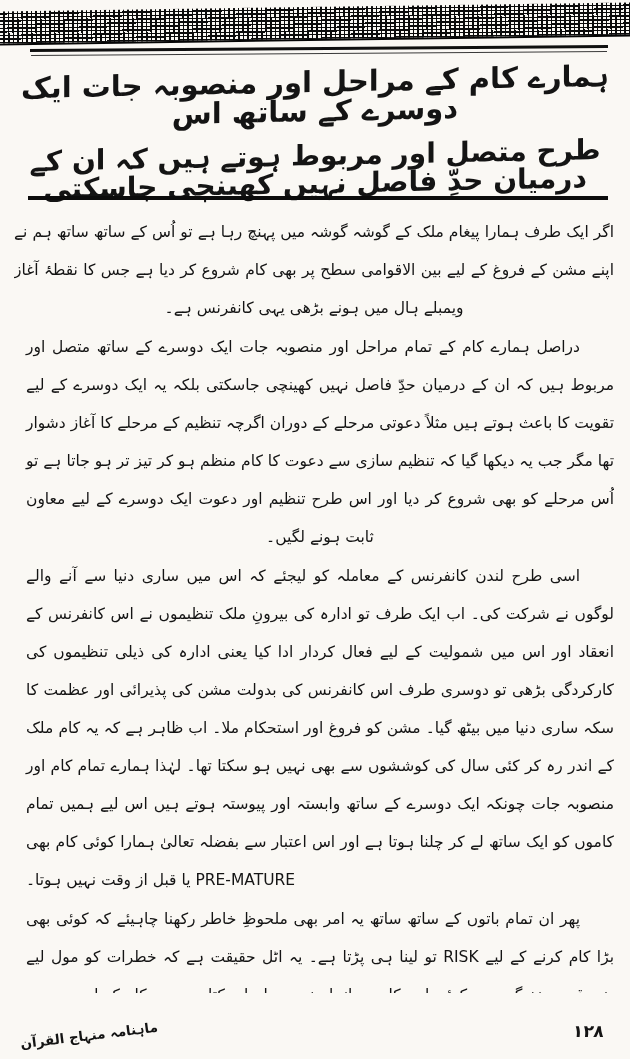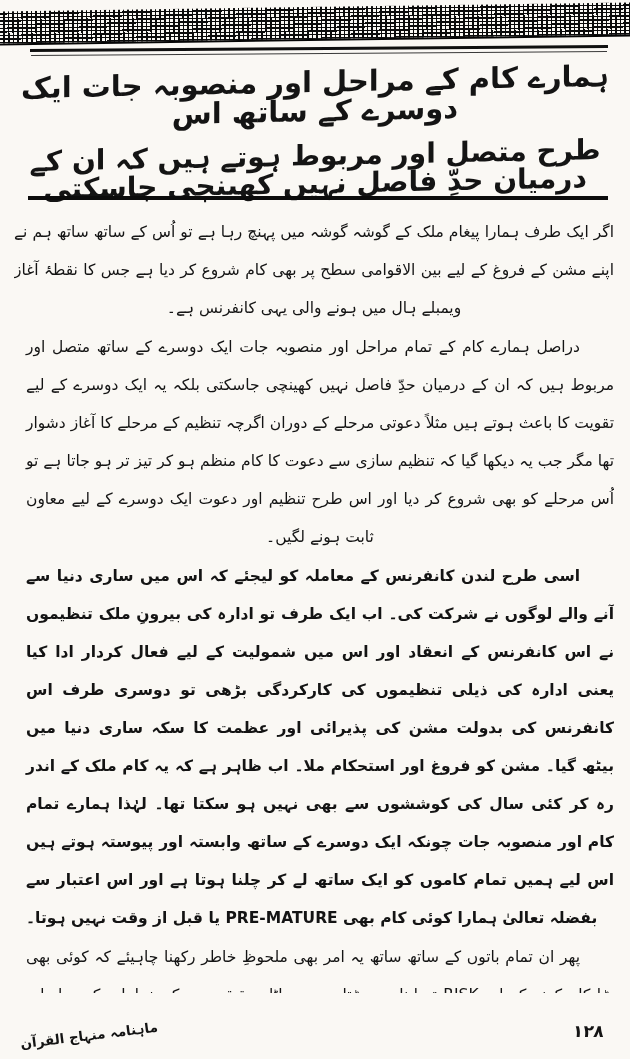--- a/index.html
+++ b/index.html
@@ -40,21 +40,21 @@
   }
   .body-text {
     position:absolute; top:213px; left:14px; right:16px; bottom:66px;
     direction:rtl; text-align:justify;
     font-size:15.5px; line-height:38px;
     overflow:hidden;
   }
   .body-text p { margin:0 0 1px 0; }
   .body-text p.indent { text-indent:34px;margin-left:12px; }
   .p-last-center { text-align-last:center; }
-  .p-last-left   { text-align-last:left;font-weight:bold; }
+  .p-last-left   { text-align-last:left; }
   .p-last-just   { text-align-last:justify; }
   .footer-imprint {
     position:absolute; left:20px; bottom:16px;
     direction:rtl; font-size:13.5px; font-weight:bold;
     transform:rotate(-7deg);
     letter-spacing:-0.5px;
   }
   .page-number {
     position:absolute; right:26px; bottom:18px;
     font-size:17px; font-weight:bold;
@@ -71,21 +71,21 @@
   <div class="rule-top"></div>
 
   <div class="heading">
     <p class="h-line1">ہمارے کام کے مراحل اور منصوبہ جات ایک دوسرے کے ساتھ اس</p>
     <p class="h-line2">طرح متصل اور مربوط ہوتے ہیں کہ ان کے درمیان حدِّ فاصل نہیں کھینچی جاسکتی</p>
   </div>
 
   <div class="rule-mid"></div>
 
   <div class="body-text">
-    <p class="p-last-center">اگر ایک طرف ہمارا پیغام ملک کے گوشہ گوشہ میں پہنچ رہا ہے تو اُس کے ساتھ ساتھ ہم نے اپنے مشن کے فروغ کے لیے بین الاقوامی سطح پر بھی کام شروع کر دیا ہے جس کا نقطۂ آغاز ویمبلے ہال میں ہونے والی یہی کانفرنس ہے۔</p>
+    <p class="p-last-center">اگر ایک طرف ہمارا پیغام ملک کے گوشہ گوشہ میں پہنچ رہا ہے تو اُس کے ساتھ ساتھ ہم نے اپنے مشن کے فروغ کے لیے بین الاقوامی سطح پر بھی کام شروع کر دیا ہے جس کا نقطۂ آغاز ویمبلے ہال میں ہونے بڑھی یہی کانفرنس ہے۔</p>
     <p class="indent p-last-center">دراصل ہمارے کام کے تمام مراحل اور منصوبہ جات ایک دوسرے کے ساتھ متصل اور مربوط ہیں کہ ان کے درمیان حدِّ فاصل نہیں کھینچی جاسکتی بلکہ یہ ایک دوسرے کے لیے تقویت کا باعث ہوتے ہیں مثلاً دعوتی مرحلے کے دوران اگرچہ تنظیم کے مرحلے کا آغاز دشوار تھا مگر جب یہ دیکھا گیا کہ تنظیم سازی سے دعوت کا کام منظم ہو کر تیز تر ہو جاتا ہے تو اُس مرحلے کو بھی شروع کر دیا اور اس طرح تنظیم اور دعوت ایک دوسرے کے لیے معاون ثابت ہونے لگیں۔</p>
     <p class="indent p-last-left">اسی طرح لندن کانفرنس کے معاملہ کو لیجئے کہ اس میں ساری دنیا سے آنے والے لوگوں نے شرکت کی۔ اب ایک طرف تو ادارہ کی بیرونِ ملک تنظیموں نے اس کانفرنس کے انعقاد اور اس میں شمولیت کے لیے فعال کردار ادا کیا یعنی ادارہ کی ذیلی تنظیموں کی کارکردگی بڑھی تو دوسری طرف اس کانفرنس کی بدولت مشن کی پذیرائی اور عظمت کا سکہ ساری دنیا میں بیٹھ گیا۔ مشن کو فروغ اور استحکام ملا۔ اب ظاہر ہے کہ یہ کام ملک کے اندر رہ کر کئی سال کی کوششوں سے بھی نہیں ہو سکتا تھا۔ لہٰذا ہمارے تمام کام اور منصوبہ جات چونکہ ایک دوسرے کے ساتھ وابستہ اور پیوستہ ہوتے ہیں اس لیے ہمیں تمام کاموں کو ایک ساتھ لے کر چلنا ہوتا ہے اور اس اعتبار سے بفضلہ تعالیٰ ہمارا کوئی کام بھی PRE-MATURE یا قبل از وقت نہیں ہوتا۔</p>
     <p class="indent p-last-just">پھر ان تمام باتوں کے ساتھ ساتھ یہ امر بھی ملحوظِ خاطر رکھنا چاہیئے کہ کوئی بھی بڑا کام کرنے کے لیے RISK تو لینا ہی پڑتا ہے۔ یہ اٹل حقیقت ہے کہ خطرات کو مول لیے بغیر قومی زندگی میں کوئی اہم کام سرانجام نہیں دیا جا سکتا۔ ہم ہر کام کے لیے ضروری حد تک سوچ بچار اور اپنی بساط کے مطابق منصوبہ بندی کرتے ہیں۔ مگر اس کے بعد ہم توکل علی اللہ کی بنیاد پر اُس کام کو شروع کر دیتے ہیں اور</p>
   </div>
 
   <div class="footer-imprint">ماہنامہ منہاج القرآن</div>
 
   <div class="page-number">۱۲۸</div>
 
 </div>

